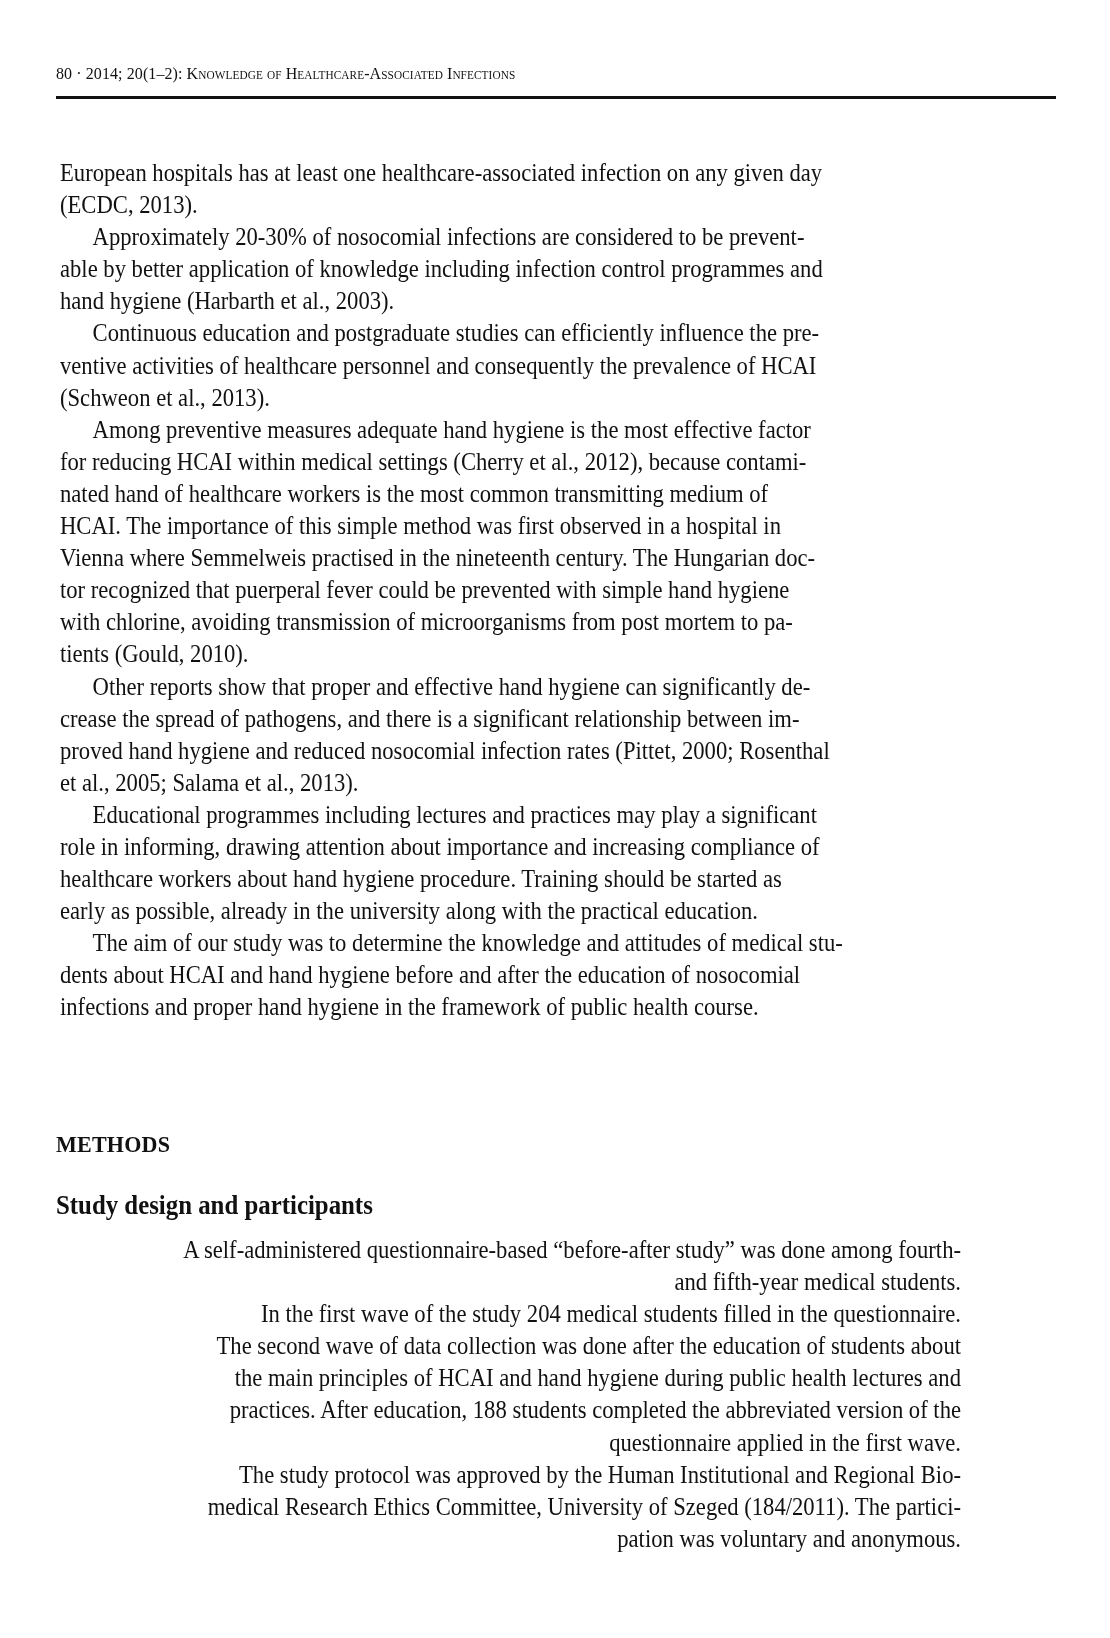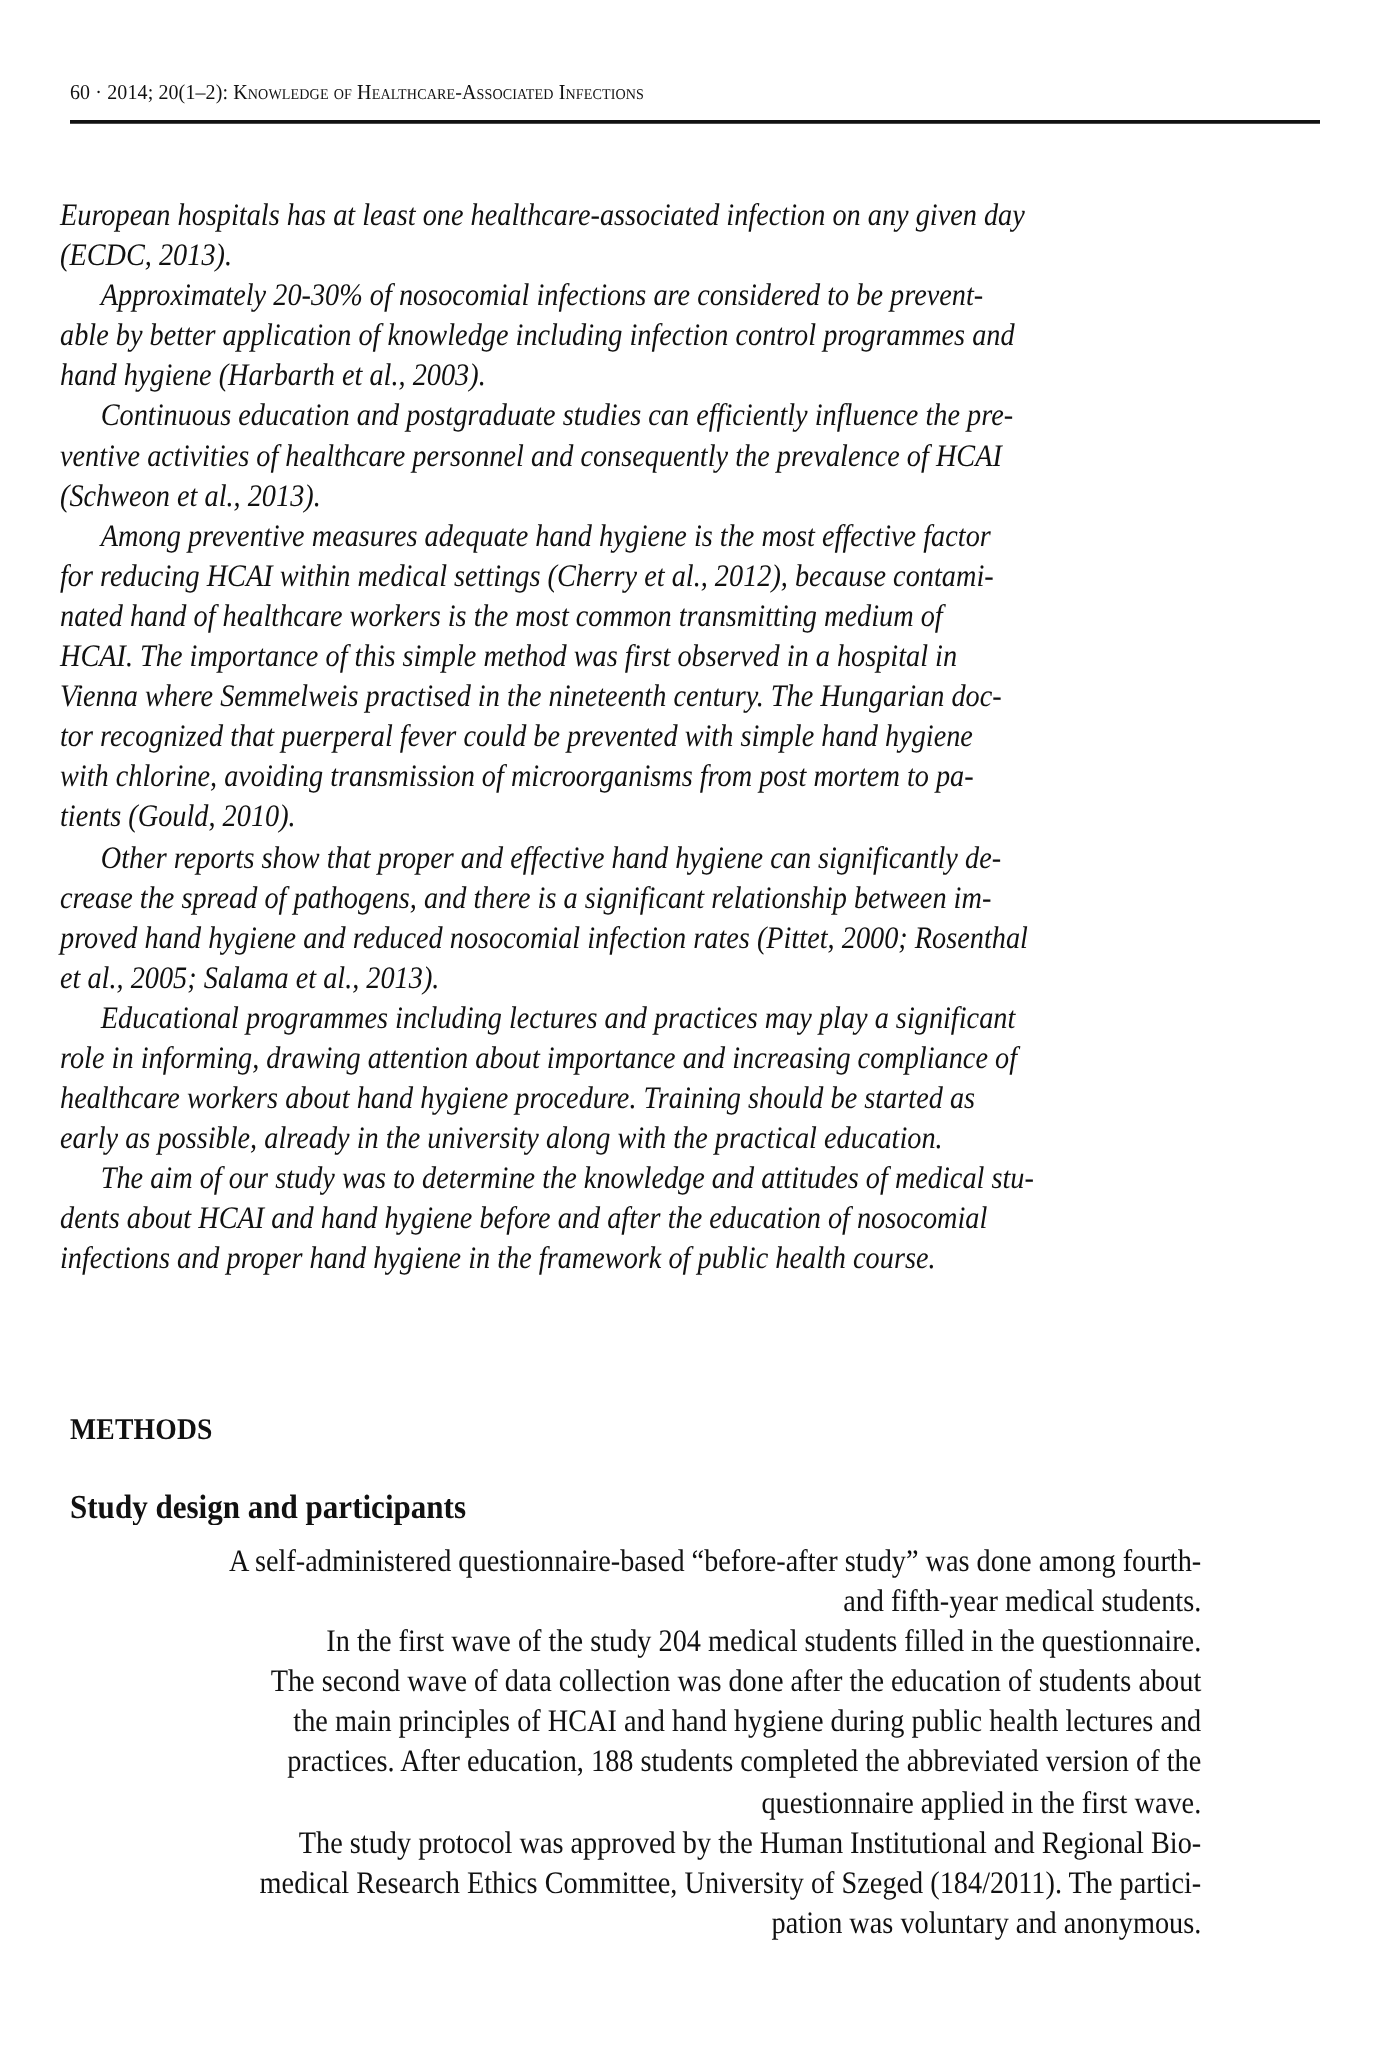--- a/index.html
+++ b/index.html
@@ -13,21 +13,21 @@
     font-size: 17px; letter-spacing: 0.1px;
     transform: scaleX(0.94); transform-origin: left center;
     white-space: nowrap;
   }
   .running-head .sc { font-variant: small-caps; }
   .rule {
     position: absolute; left: 56px; top: 96px; width: 1000px; height: 3px;
     background: #111111;
   }
   .body-text {
-    position: absolute; left: 48px; top: 157px; width: 1000px; font-style: italic;
+    position: absolute; left: 60px; top: 157px; width: 1000px;
   }
   .line {
     height: 32.1px; line-height: 32.1px; font-size: 25px;
     white-space: nowrap; overflow: visible;
     transform: scaleX(0.905); transform-origin: left center;
   }
   .line.indent { padding-left: 36px; }
   .section-heading {
     position: absolute; left: 56px; top: 1131px;
     font-size: 24px; font-weight: bold; letter-spacing: 0.2px;
@@ -39,21 +39,21 @@
     transform: scaleX(0.92); transform-origin: left center;
   }
   .body-text-2 {
     position: absolute; left: 56px; top: 1234px; width: 1000px; text-align: right;
   }
 </style>
 </head>
 <body>
 
 <div class="running-head">
-  <span>60</span>
+  <span>80</span>
   <span>· 2014; 20(1–2):</span>
   <span class="sc">Knowledge of Healthcare-Associated Infections</span>
 </div>
 <div class="rule"></div>
 
 <div class="body-text">
   <div class="line">European hospitals has at least one healthcare-associated infection on any given day</div>
   <div class="line">(ECDC, 2013).</div>
   <div class="line indent">Approximately 20-30% of nosocomial infections are considered to be prevent-</div>
   <div class="line">able by better application of knowledge including infection control programmes and</div>

